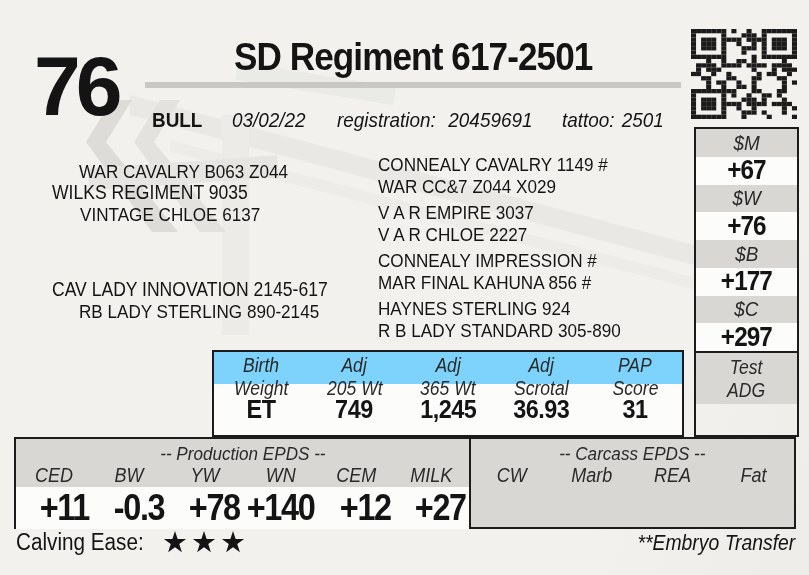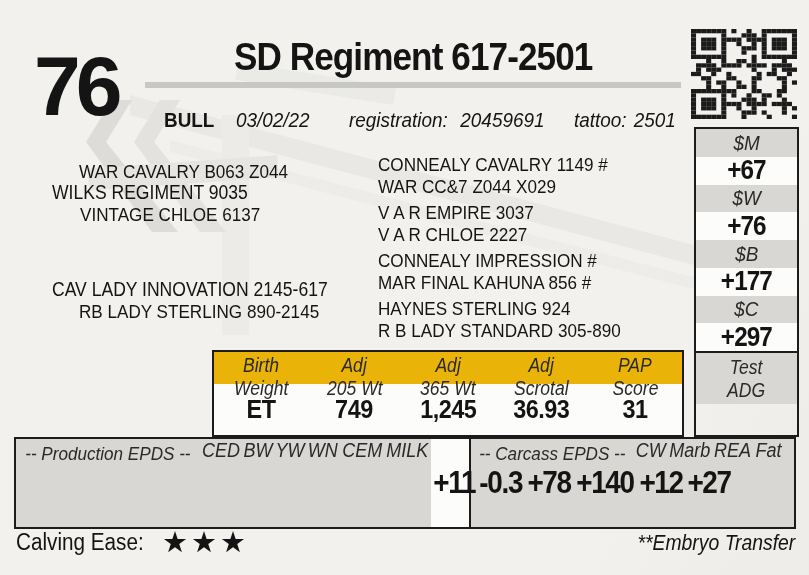--- a/index.html
+++ b/index.html
@@ -16,23 +16,23 @@
   .cxc { display: inline-block; transform: scaleX(0.9); transform-origin: 50% 50%; white-space: nowrap; }
   .cxr { display: inline-block; transform: scaleX(0.9); transform-origin: 100% 50%; white-space: nowrap; }
 
   
   .watermark { left: 0; top: 0; pointer-events: none; }
 
   
   .lot { left: 34px; top: 44px; font-size: 84px; font-weight: 800; letter-spacing: -5px; line-height: 1; }
   .title-wrap { left: 145px; top: 34px; width: 536px; text-align: center; font-size: 39px; font-weight: 700; letter-spacing: -1px; line-height: 1.2; }
   .title-rule { left: 145px; top: 82px; width: 536px; height: 6px; background: #c8c7c4; }
-  .subhead { top: 107px; font-size: 21px; line-height: 1.2; margin-left: 12px; }
+  .subhead { top: 107px; font-size: 21px; line-height: 1.2; }
   .sex { left: 152px; font-weight: 700; }
-  .bdate { left: 224px; font-style: italic; }
+  .bdate { left: 232px; font-style: italic; }
   .reggrp { left: 337px; font-style: italic; }
   .reggrp .num { margin-left: 14px; }
   .tatgrp { left: 562px; font-style: italic; }
   .tatgrp .num { margin-left: 8px; }
 
   
   .qr { left: 691px; top: 29px; width: 106px; height: 90px; }
   .qr svg { display: block; width: 106px; height: 90px; fill: #1b1b1b; }
 
   
@@ -42,36 +42,36 @@
   
   .dollar-col { left: 694px; top: 127px; width: 105px; height: 310px; border: 2px solid #1c1c1c; display: flex; flex-direction: column; }
   .dcell { display: flex; align-items: center; justify-content: center; }
   .dlabel { height: 27.75px; background: #d8d7d4; font-style: italic; font-size: 21px; color: #2a2a2a; }
   .dvalue { height: 27.75px; background: #fcfcfa; font-weight: 700; font-size: 27px; letter-spacing: -1px; }
   .adg-header { height: 53px; background: #d8d7d4; border-top: 2px solid #1c1c1c; font-style: italic; font-size: 19.5px; color: #2a2a2a; text-align: center; display: flex; flex-direction: column; align-items: center; justify-content: center; line-height: 23px; }
   .adg-value { flex: 1; background: #fcfcfa; font-weight: 700; font-size: 27px; display: flex; align-items: center; justify-content: center; }
 
   
   .perf { left: 212px; top: 350px; width: 472px; height: 87px; border: 2px solid #1c1c1c; display: flex; flex-direction: column; background: #fcfcfa; }
-  .perf-head { height: 32px; background: #eab308; display: flex; }
+  .perf-head { height: 32px; background: #7dd3fc; display: flex; }
   .perf-head .col { flex: 1; text-align: center; font-style: italic; font-size: 19.5px; line-height: 23px; color: #2a2a2a; padding-top: 2px; }
   .perf-vals { flex: 1; display: flex; align-items: center; }
   .perf-vals .col { flex: 1; text-align: center; font-weight: 700; font-size: 26px; letter-spacing: -0.5px; }
 
   
   .epd { left: 14px; top: 437px; width: 782px; height: 92px; border: 2px solid #1c1c1c; display: flex; }
   .epd-divider { width: 2px; background: #1c1c1c; }
-  .epd-section { display: flex; flex-direction: row; background: #d8d7d4; }
+  .epd-section { display: flex; flex-direction: column; background: #d8d7d4; }
   .epd-section.prod { width: 453px; }
   .epd-section.carc { flex: 1; }
   .epd-title { height: 25px; text-align: center; font-style: italic; font-size: 19px; color: #2a2a2a; padding-top: 4px; }
   .epd-labels { height: 26px; display: flex; }
   .epd-labels .col { flex: 1; text-align: center; font-style: italic; font-size: 20px; color: #2a2a2a; }
   .epd-values { flex: 1; display: flex; align-items: center; background: #fcfcfa; }
-  .epd-values .col { flex: 1; text-align: center; font-weight: 700; font-size: 31px; letter-spacing: -1.5px; }
+  .epd-values .col { flex: 1; text-align: right; font-weight: 700; font-size: 36px; letter-spacing: -1.5px; }
 
   
   .calving { left: 16px; top: 528px; display: flex; align-items: center; }
   .calving .lab { font-size: 23px; }
   .calving .stars { font-size: 29px; letter-spacing: 3px; margin-left: 4px; line-height: 1; }
   .note { right: 14px; top: 531px; font-style: italic; font-size: 21.5px; }
 </style>
 </head>
 <body>
 

